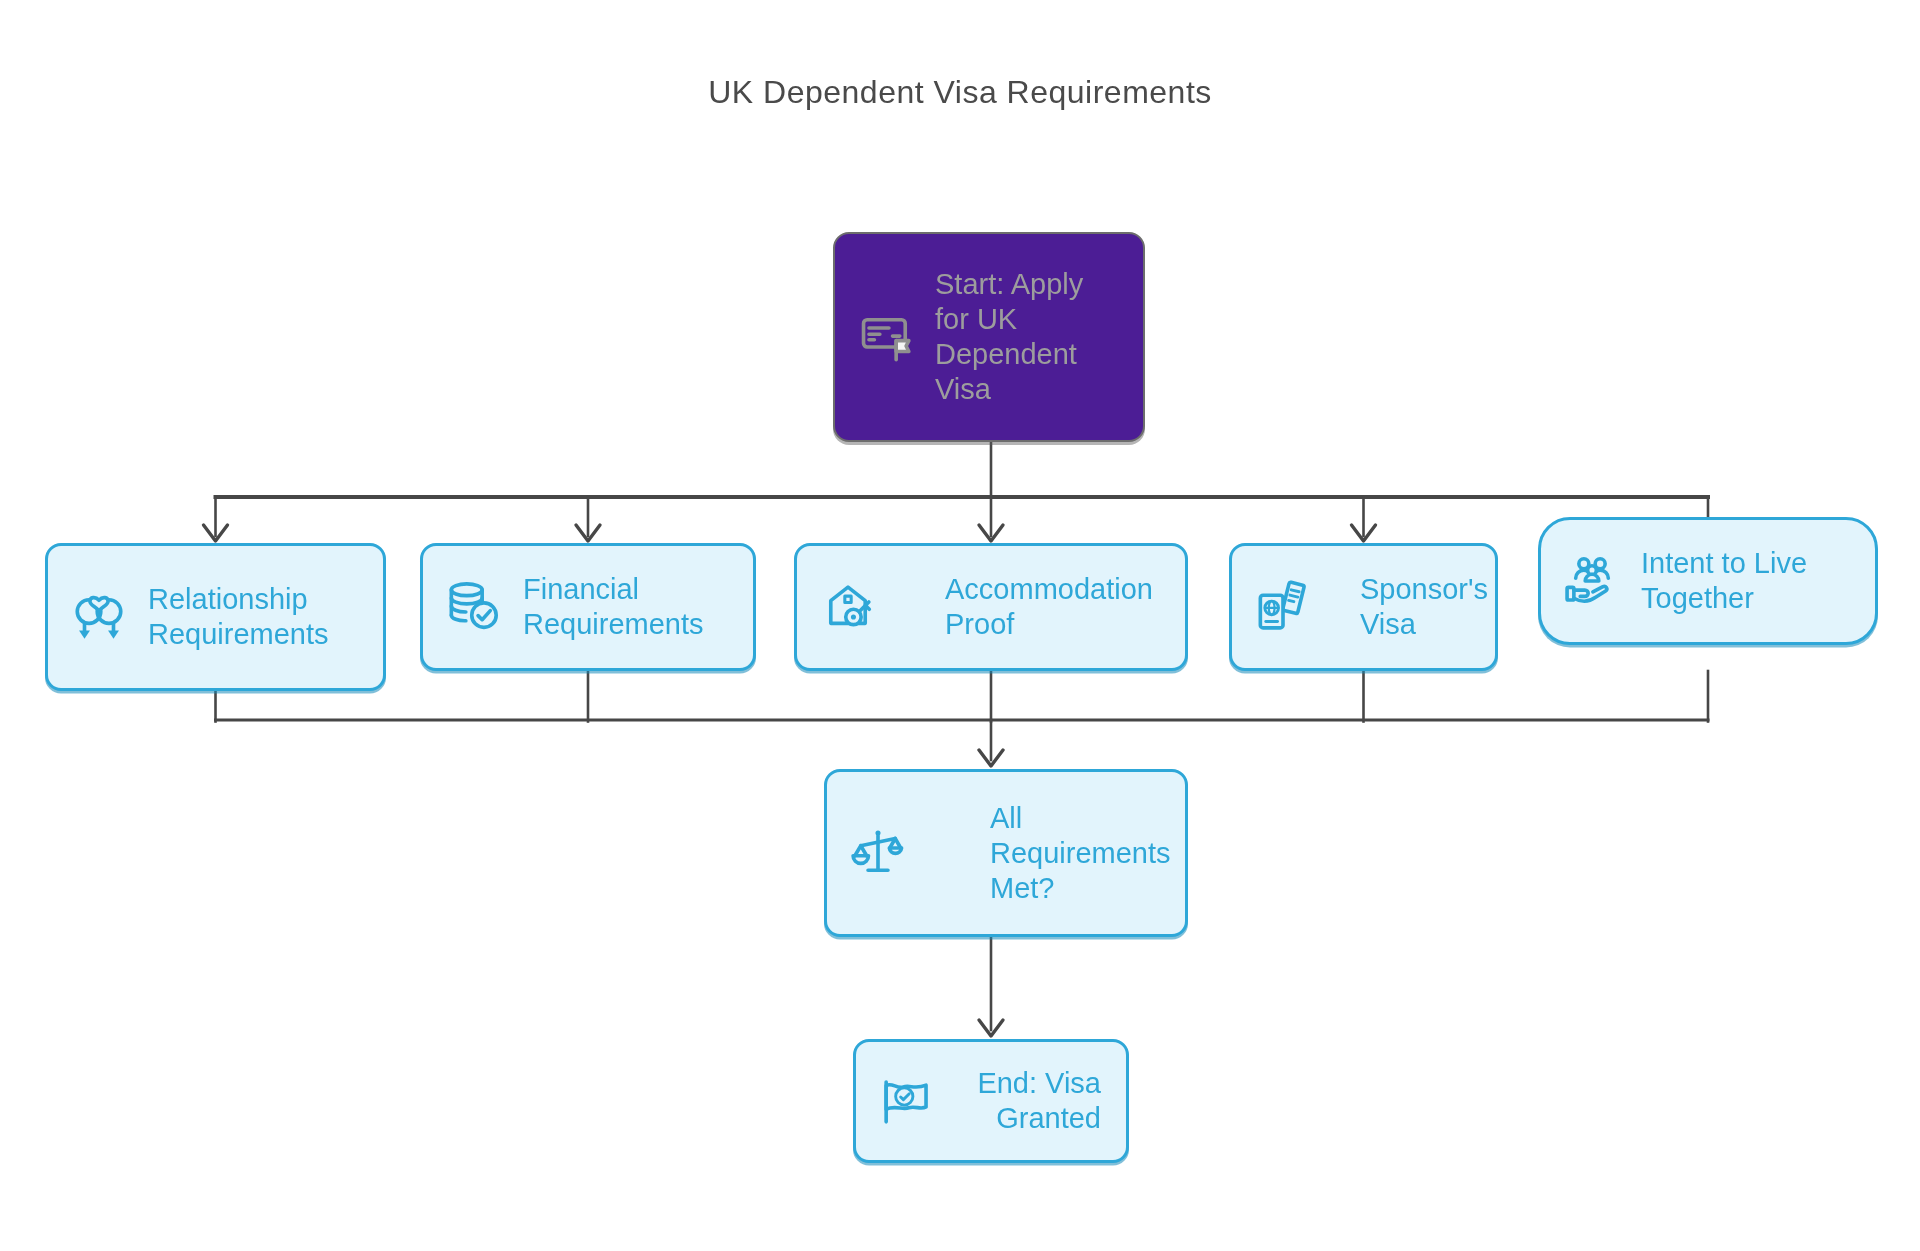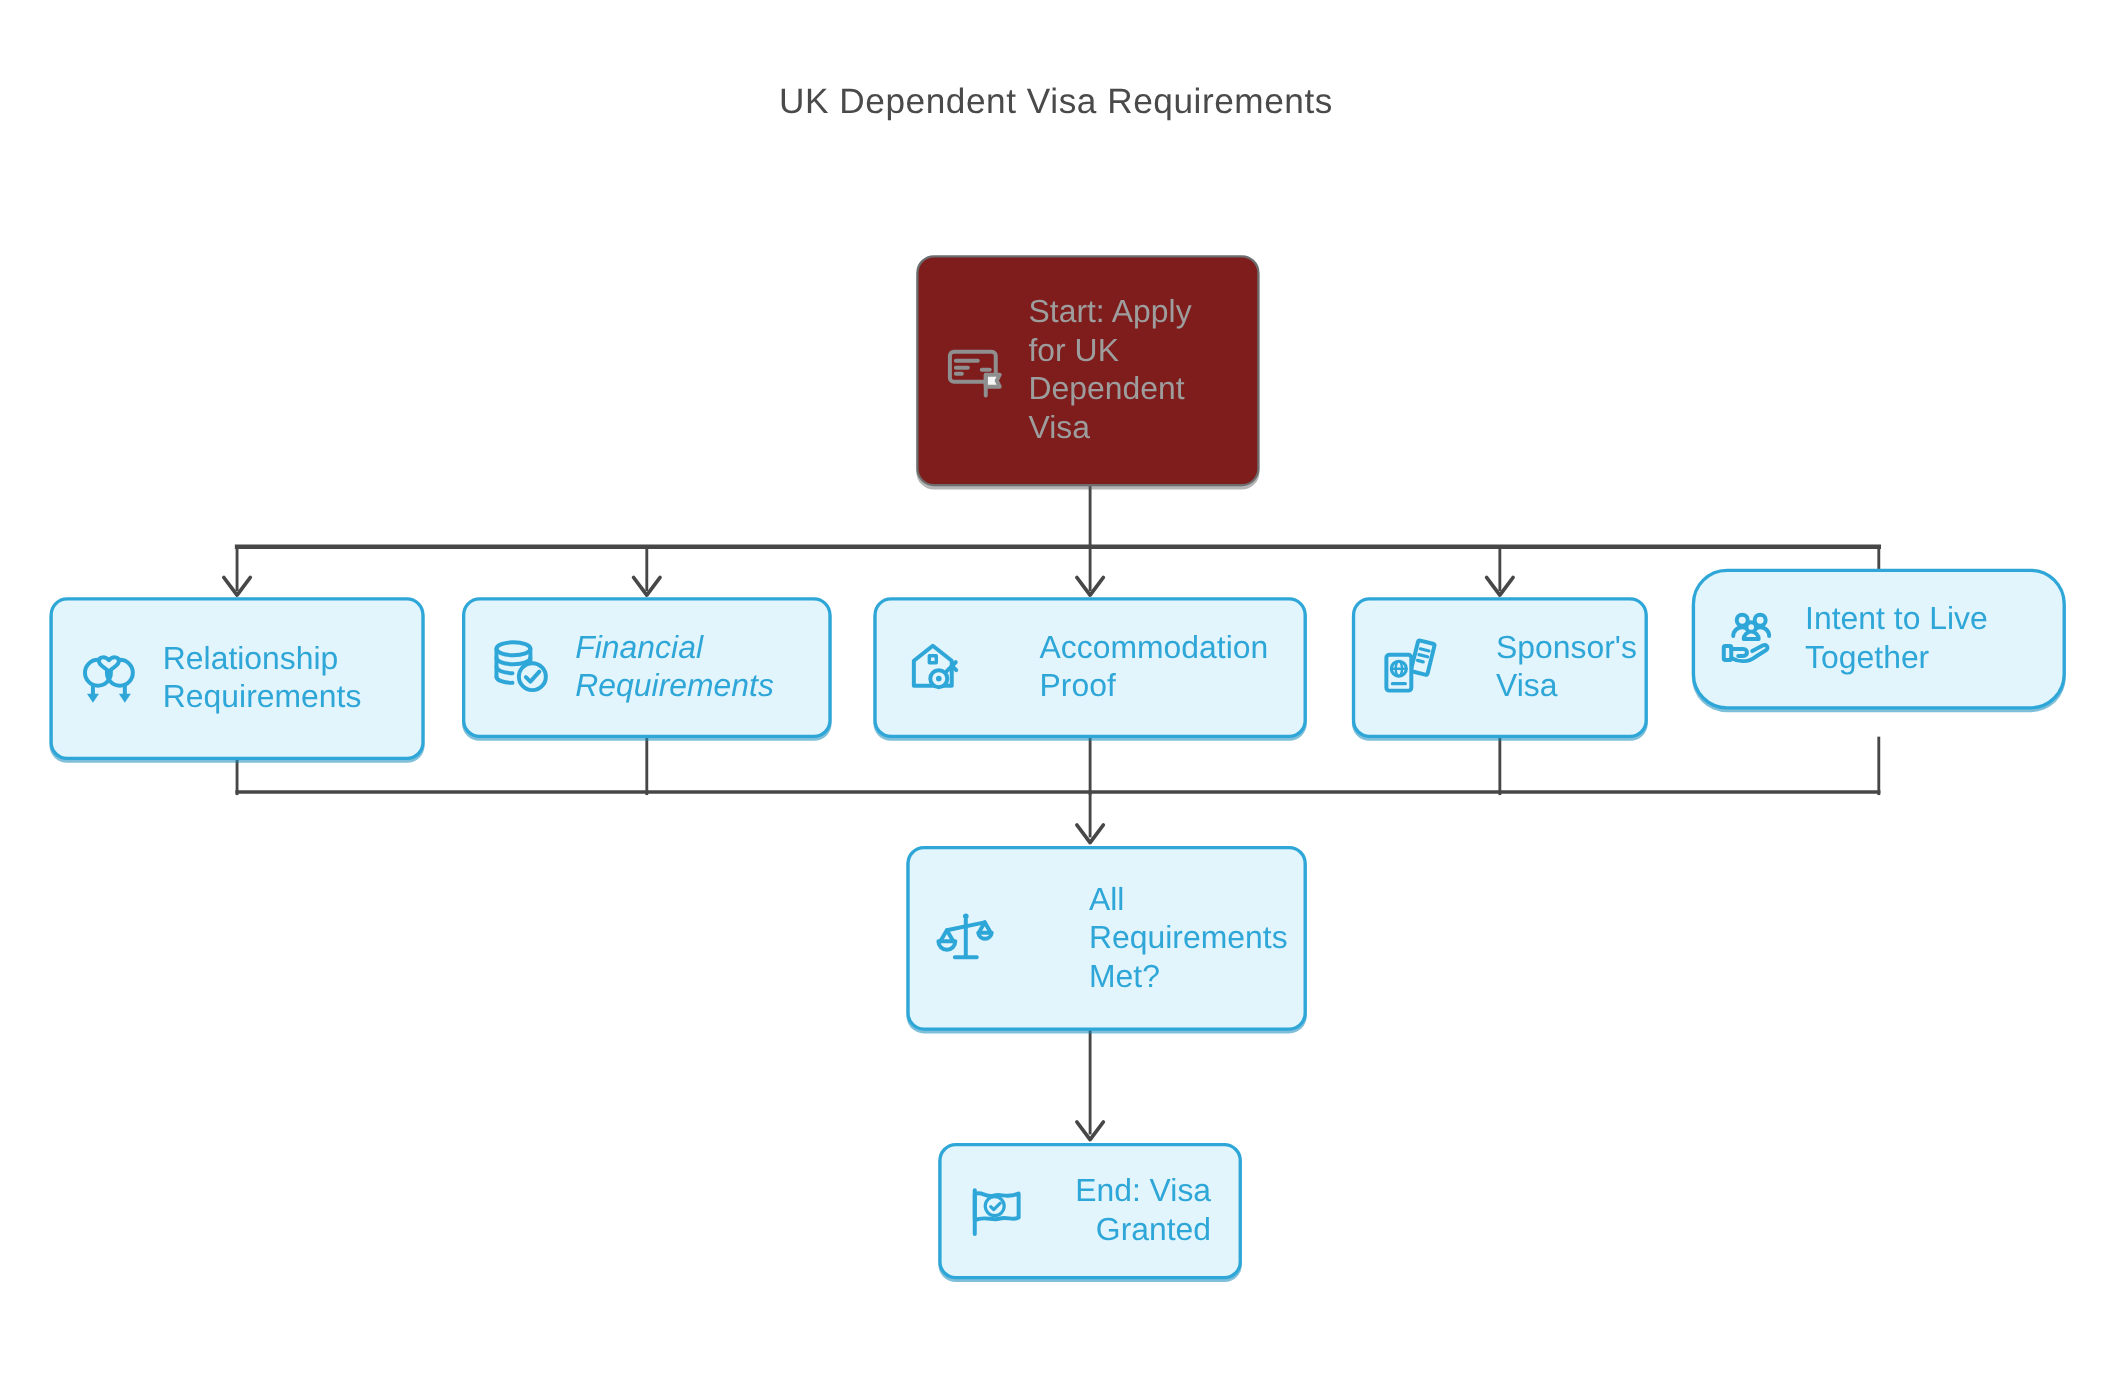--- a/index.html
+++ b/index.html
@@ -19,34 +19,34 @@
   .node{
     position:absolute;box-sizing:border-box;display:flex;align-items:center;
     gap:20px;padding-left:22px;border-radius:16px;
   }
   .node .label{font-size:29px;line-height:35px;font-weight:400;}
   .node--blue{
     background:#e2f4fc;border:3px solid #2ea7d8;color:#2ea7d8;
     box-shadow:0 2.5px 0 rgba(24,138,186,0.55);
   }
   .node--start{
-    background:#7f1d1d;border:2.5px solid #6d6d6d;color:#9d9d9d;
+    background:#4c1d95;border:2.5px solid #6d6d6d;color:#9d9d9d;
     box-shadow:0 3px 0 rgba(90,90,90,0.45);padding-left:24px;gap:18px;
   }
   .icon{flex:0 0 auto;display:flex;}
   .icon svg{width:58px;height:58px;fill:none;stroke:currentColor;stroke-width:4;
     stroke-linecap:round;stroke-linejoin:round;}
   .node--start .icon svg{stroke:#8f8f8f;}
   .icon .mask-blue{fill:#e2f4fc;}
   .icon .mask-gray{fill:#f5f5f5;}
   .icon .solid{fill:currentColor;stroke:none;}
   
   .n-start{left:833px;top:232px;width:312px;height:210px;}
   .n-rel  {left:45px;  top:543px;width:341px;height:148px;}
-  .n-fin  {left:420px; top:543px;width:336px;height:128px;font-style:italic;}
+  .n-fin  {left:420px; top:543px;width:336px;height:128px;}
   .n-acc  {left:794px; top:543px;width:394px;height:128px;justify-content:space-between;}
   .n-spo  {left:1229px;top:543px;width:269px;height:128px;gap:48px;}
   .n-int  {left:1538px;top:517px;width:340px;height:128px;border-radius:32px;}
   .n-dec  {left:824px; top:769px;width:364px;height:168px;justify-content:space-between;}
   .n-end  {left:853px; top:1039px;width:276px;height:124px;text-align:right;}
   .n-start .label{width:158px;}
   .n-rel .label{width:200px;}
   .n-fin .label{width:200px;}
   .n-acc .label{width:240px;}
   .n-spo .label{width:135px;}

